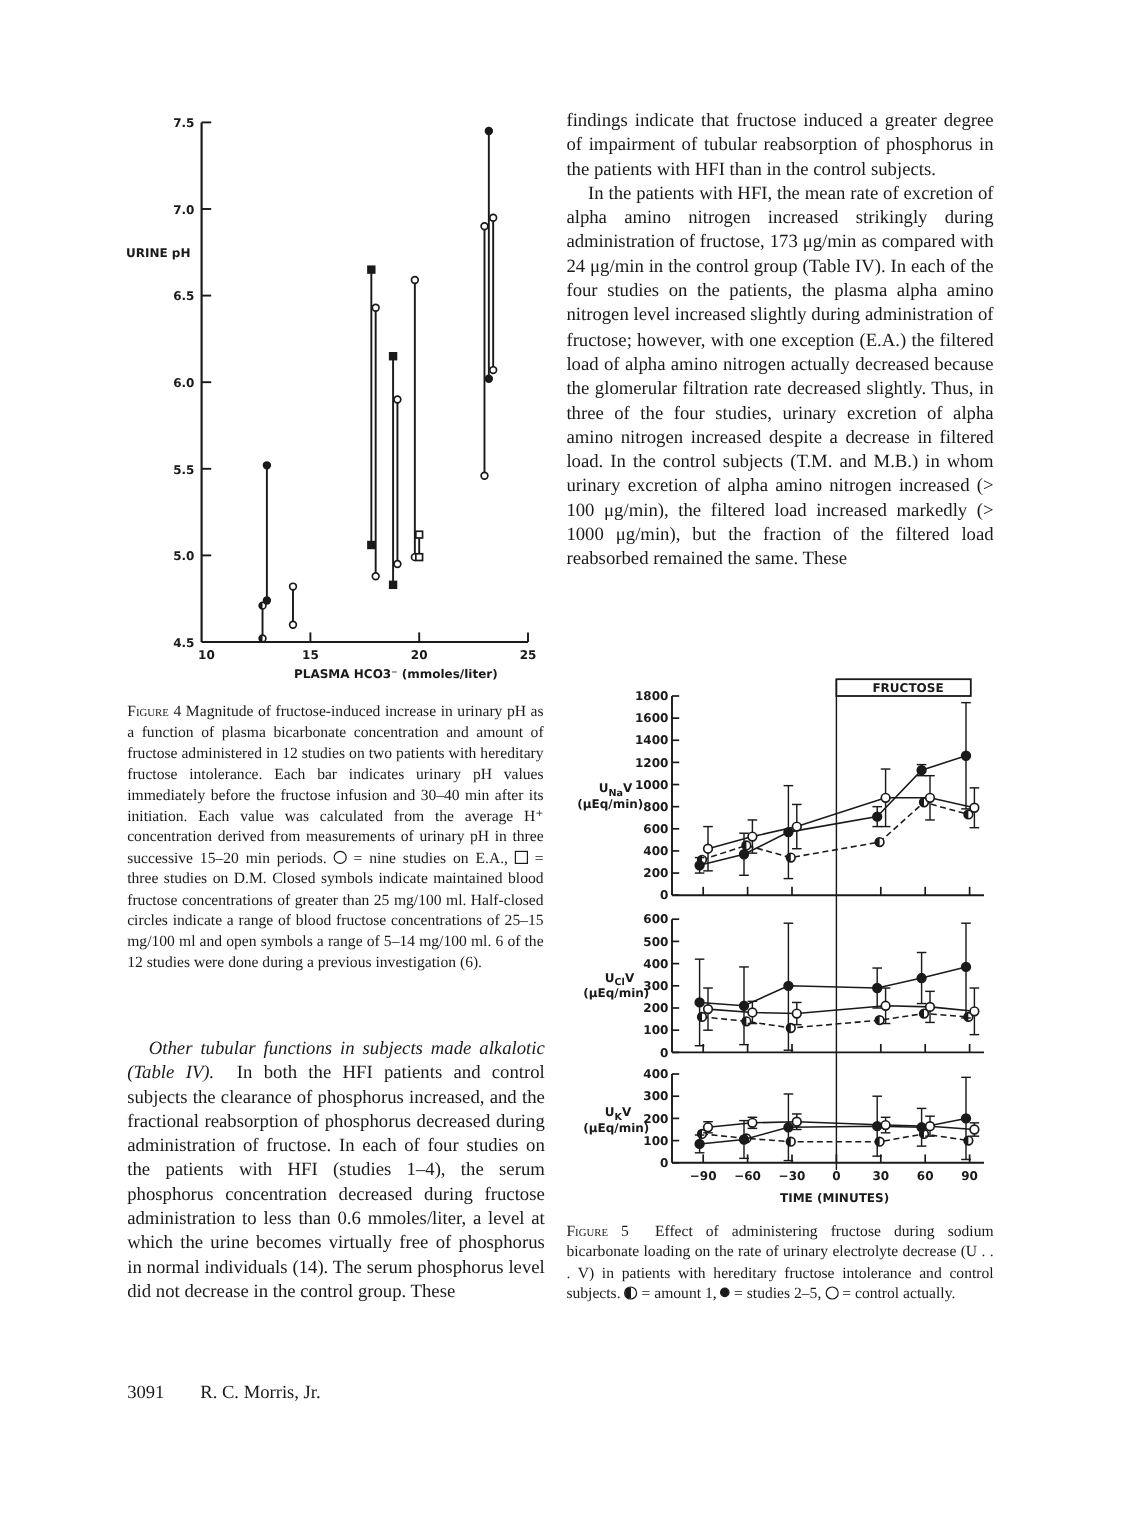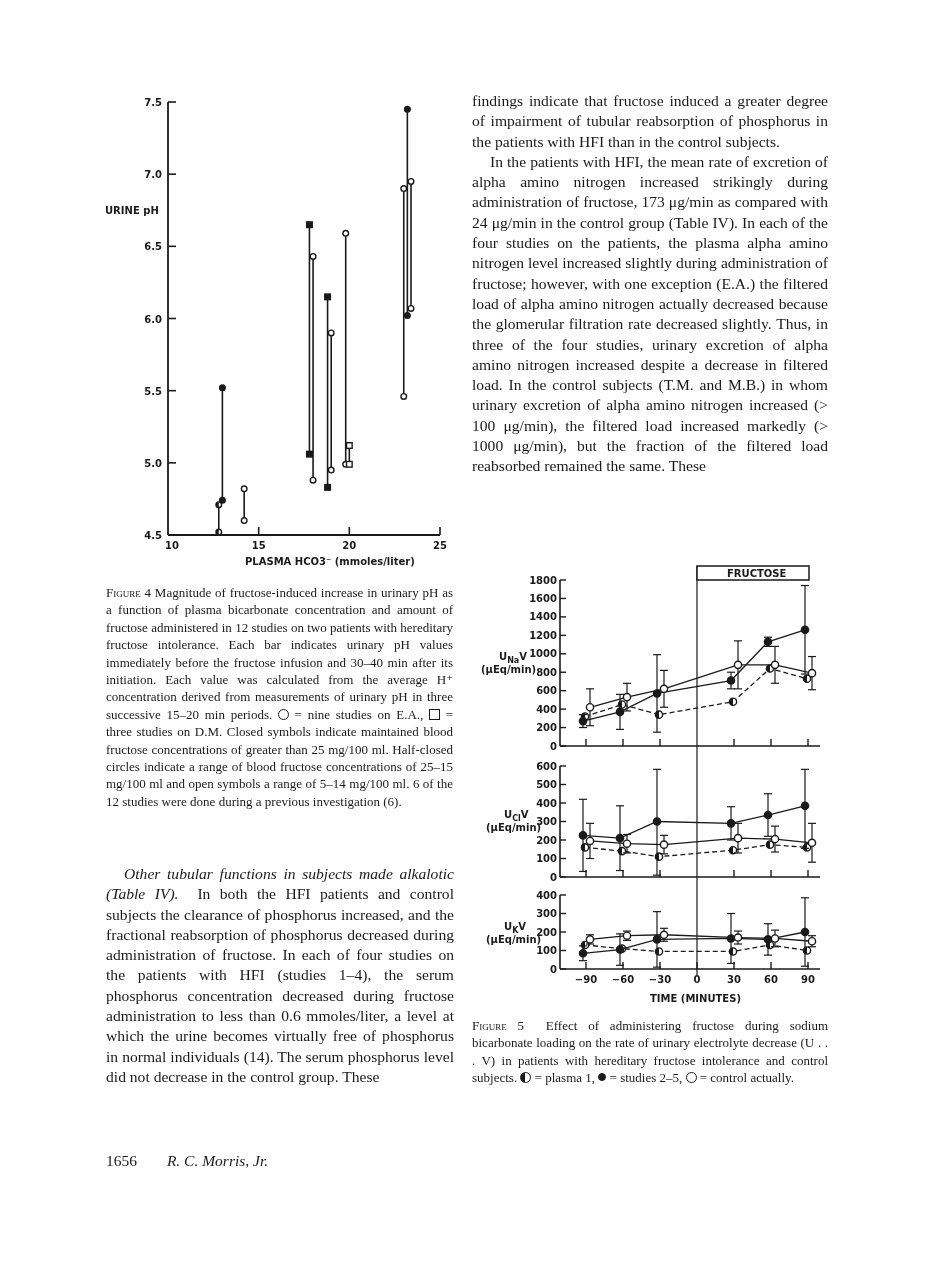--- a/index.html
+++ b/index.html
@@ -8,21 +8,21 @@
   .abs { position: absolute; }
   .para { font-size: 15.6px; line-height: 20.3px; text-align: justify; }
   .para p { margin: 0; }
   .indent { text-indent: 18px; }
   .caption { font-size: 13px; line-height: 17.4px; text-align: justify; }
   .caption .smallcaps { font-variant: small-caps; }
   .fig-label { font-family: "DejaVu Sans", "Liberation Sans", sans-serif; font-weight: bold; font-size: 10px; fill: #1a1a1a; }
   .fig-tick { font-family: "DejaVu Sans", "Liberation Sans", sans-serif; font-weight: bold; font-size: 10px; fill: #1a1a1a; }
   svg { position: absolute; left: 0; top: 0; overflow: visible; }
   .footer { font-size: 15.5px; }
-  .footer .author { font-style: italic; margin-left: 26px; }
+  .footer .author { margin-left: 26px; }
   .sym { display: inline-block; width: 11px; height: 11px; border: 1.3px solid #1a1a1a; box-sizing: border-box; vertical-align: -1px; }
   .sym.circ { border-radius: 50%; }
   .sym.half { border-radius: 50%; background: linear-gradient(90deg, #1a1a1a 50%, #fff 50%); }
   .sym.dot { border-radius: 50%; background: #1a1a1a; width: 8px; height: 8px; vertical-align: 1px; }
 </style>
 </head>
 <body>
 
 <svg id="fig4" width="936" height="1261">
   <g id="fig4-axes">
@@ -390,23 +390,23 @@
 
 <div class="abs para" style="left:472px; top:91px; width:356px;">
   <p>findings indicate that fructose induced a greater degree of impairment of tubular reabsorption of phosphorus in the patients with HFI than in the control subjects.</p>
   <p class="indent">In the patients with HFI, the mean rate of excretion of alpha amino nitrogen increased strikingly during administration of fructose, 173 μg/min as compared with 24 μg/min in the control group (Table IV). In each of the four studies on the patients, the plasma alpha amino nitrogen level increased slightly during administration of fructose; however, with one exception (E.A.) the filtered load of alpha amino nitrogen actually decreased because the glomerular filtration rate decreased slightly. Thus, in three of the four studies, urinary excretion of alpha amino nitrogen increased despite a decrease in filtered load. In the control subjects (T.M. and M.B.) in whom urinary excretion of alpha amino nitrogen increased (&gt; 100 μg/min), the filtered load increased markedly (&gt; 1000 μg/min), but the fraction of the filtered load reabsorbed remained the same. These</p>
 </div>
 
 <div class="abs caption" style="left:472px; top:1017px; width:356px;">
   <span class="smallcaps">Figure 5</span>&nbsp;
   <span>Effect of administering fructose during sodium bicarbonate loading on the rate of urinary electrolyte decrease (U . . . V) in patients with hereditary fructose intolerance and control subjects.</span>
   <span class="sym half"></span>
-  <span>= plasma 1,</span>
+  <span>= amount 1,</span>
   <span class="sym dot"></span>
   <span>= studies 2–5,</span>
   <span class="sym circ"></span>
   <span>= control actually.</span>
 </div>
 
 <div class="abs footer" style="left:106px; top:1152px;">
-  <span>1656</span>
+  <span>3091</span>
   <span class="author">R. C. Morris, Jr.</span>
 </div>
 
 </body></html>

